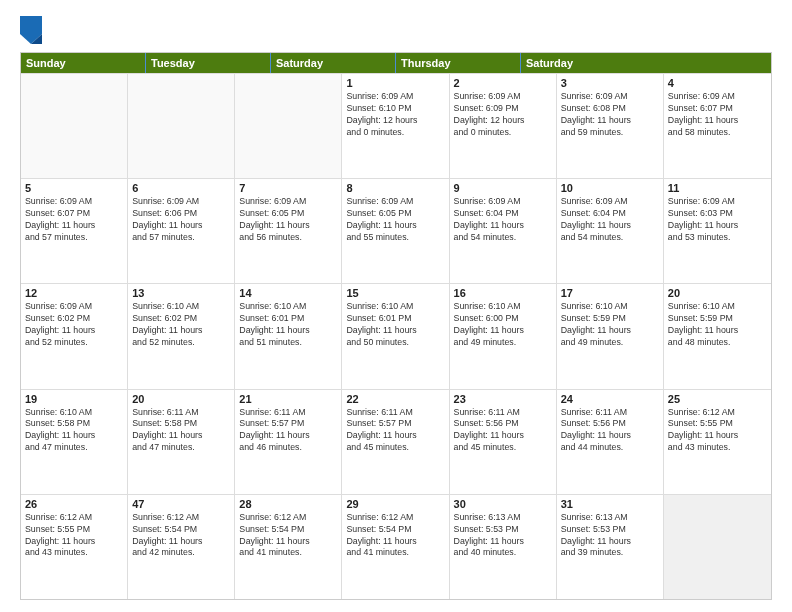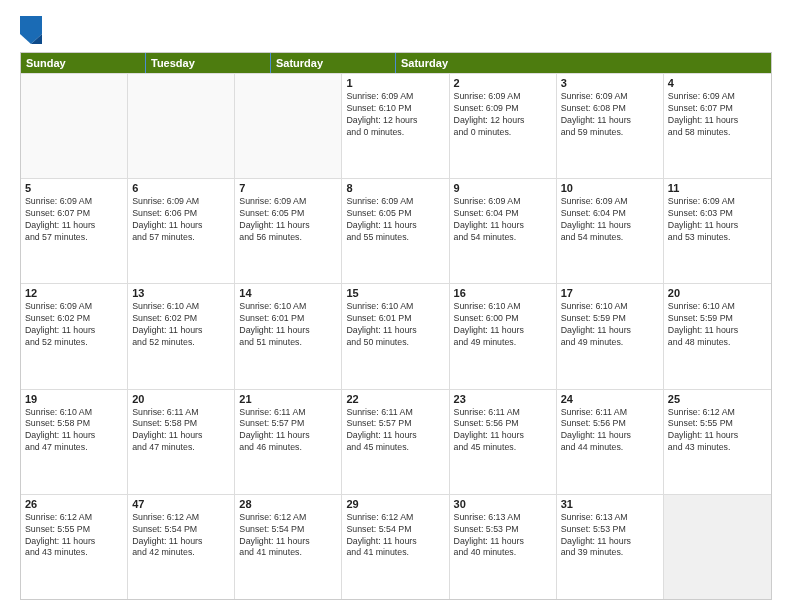--- a/index.html
+++ b/index.html
@@ -131,20 +131,21 @@
       <div class="title-month"></div>
       <div class="title-location"></div>
     </div>
   </div>
 
   <div class="calendar">
     <div class="cal-header-row">
     <div class="cal-header-cell">Sunday</div>
         <div class="cal-header-cell">Tuesday</div>
         <div class="cal-header-cell">Saturday</div>
+        <div class="cal-header-cell">Thursday</div>
         <div class="cal-header-cell">Saturday</div>
       </div>
     <div class="cal-body">
     <div class="cal-week">
           <div class="cal-cell empty"></div>
           <div class="cal-cell empty"></div>
           <div class="cal-cell empty"></div>
           <div class="cal-cell">
             <span class="day-number">1</span>
             <div class="cell-text">Sunrise: 6:09 AM<br>Sunset: 6:10 PM<br>Daylight: 12 hours<br>and 0 minutes.</div>

